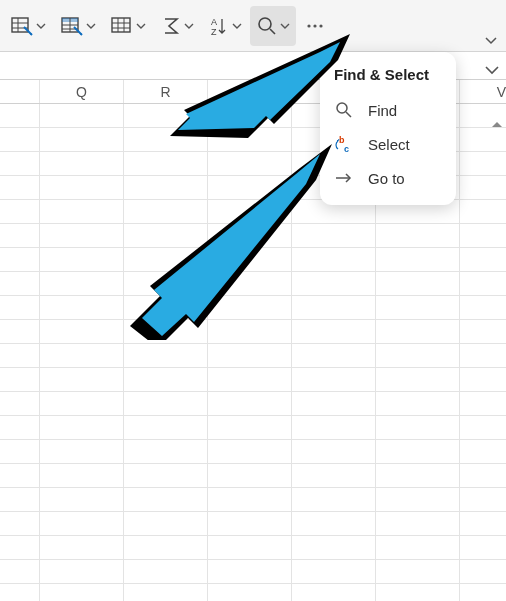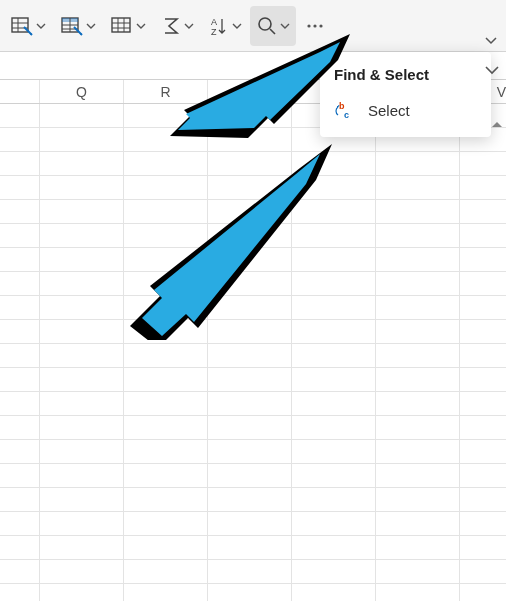--- a/index.html
+++ b/index.html
@@ -62,24 +62,24 @@
 }
 .cell {
   width: 84px;
   border-right: 1px solid #e3e3e3;
   flex-shrink: 0;
 }
 .dropdown {
   position: absolute;
   top: 52px;
   left: 320px;
-  width: 171px;
+  width: 136px;
   background: #fff;
   box-shadow: 0 4px 16px rgba(0,0,0,0.18);
-  border-radius: 4px;
+  border-radius: 12px;
   padding: 8px 0 10px 0;
   z-index: 10;
 }
 .dropdown-title {
   font-weight: 600;
   font-size: 15px;
   padding: 6px 14px 10px 14px;
   color: #222;
 }
 .dropdown-item {
@@ -196,30 +196,48 @@
       </svg>
   </div>
 </div>
 
 <svg class="ribbon-collapse" width="14" height="14">
     <path d="M2 4 L7 9 L12 4" fill="none" stroke="#555" stroke-width="1.5"></path>
   </svg>
 
 <div class="dropdown">
   <div class="dropdown-title">Find &amp; Select</div>
+  <div class="dropdown-item">
+    <span class="di-icon">
+      <svg width="18" height="18">
+          <circle cx="7" cy="7" r="5" fill="none" stroke="#555" stroke-width="1.5"></circle>
+          <line x1="11" y1="11" x2="16" y2="16" stroke="#555" stroke-width="1.5"></line>
+        </svg>
+    </span>
+    <span>Find</span>
+  </div>
   <div class="dropdown-item">
     <span class="di-icon">
       <svg width="20" height="18">
           <text x="5" y="8" font-size="9" fill="#d83b01" font-weight="600">b</text>
           <text x="10" y="17" font-size="9" fill="#0f6cbd" font-weight="600">c</text>
           <path d="M4 14 A5 5 0 0 1 4 6" fill="none" stroke="#0f6cbd" stroke-width="1.2"></path>
           <path d="M3 5 L4 6 L5 4" fill="none" stroke="#0f6cbd" stroke-width="1"></path>
         </svg>
     </span>
     <span>Select</span>
+  </div>
+  <div class="dropdown-item">
+    <span class="di-icon">
+      <svg width="20" height="18">
+          <line x1="2" y1="9" x2="16" y2="9" stroke="#555" stroke-width="1.5"></line>
+          <path d="M12 5 L16 9 L12 13" fill="none" stroke="#555" stroke-width="1.5"></path>
+        </svg>
+    </span>
+    <span>Go to</span>
   </div>
 </div>
 
 <svg class="collapse-chev" width="16" height="16">
     <path d="M2 5 L8 11 L14 5" fill="none" stroke="#555" stroke-width="1.6"></path>
   </svg>
 
 <div class="grid-area">
   <div style="height:28px;border-bottom:1px solid #d0d0d0"></div>
   <div class="col-headers">

